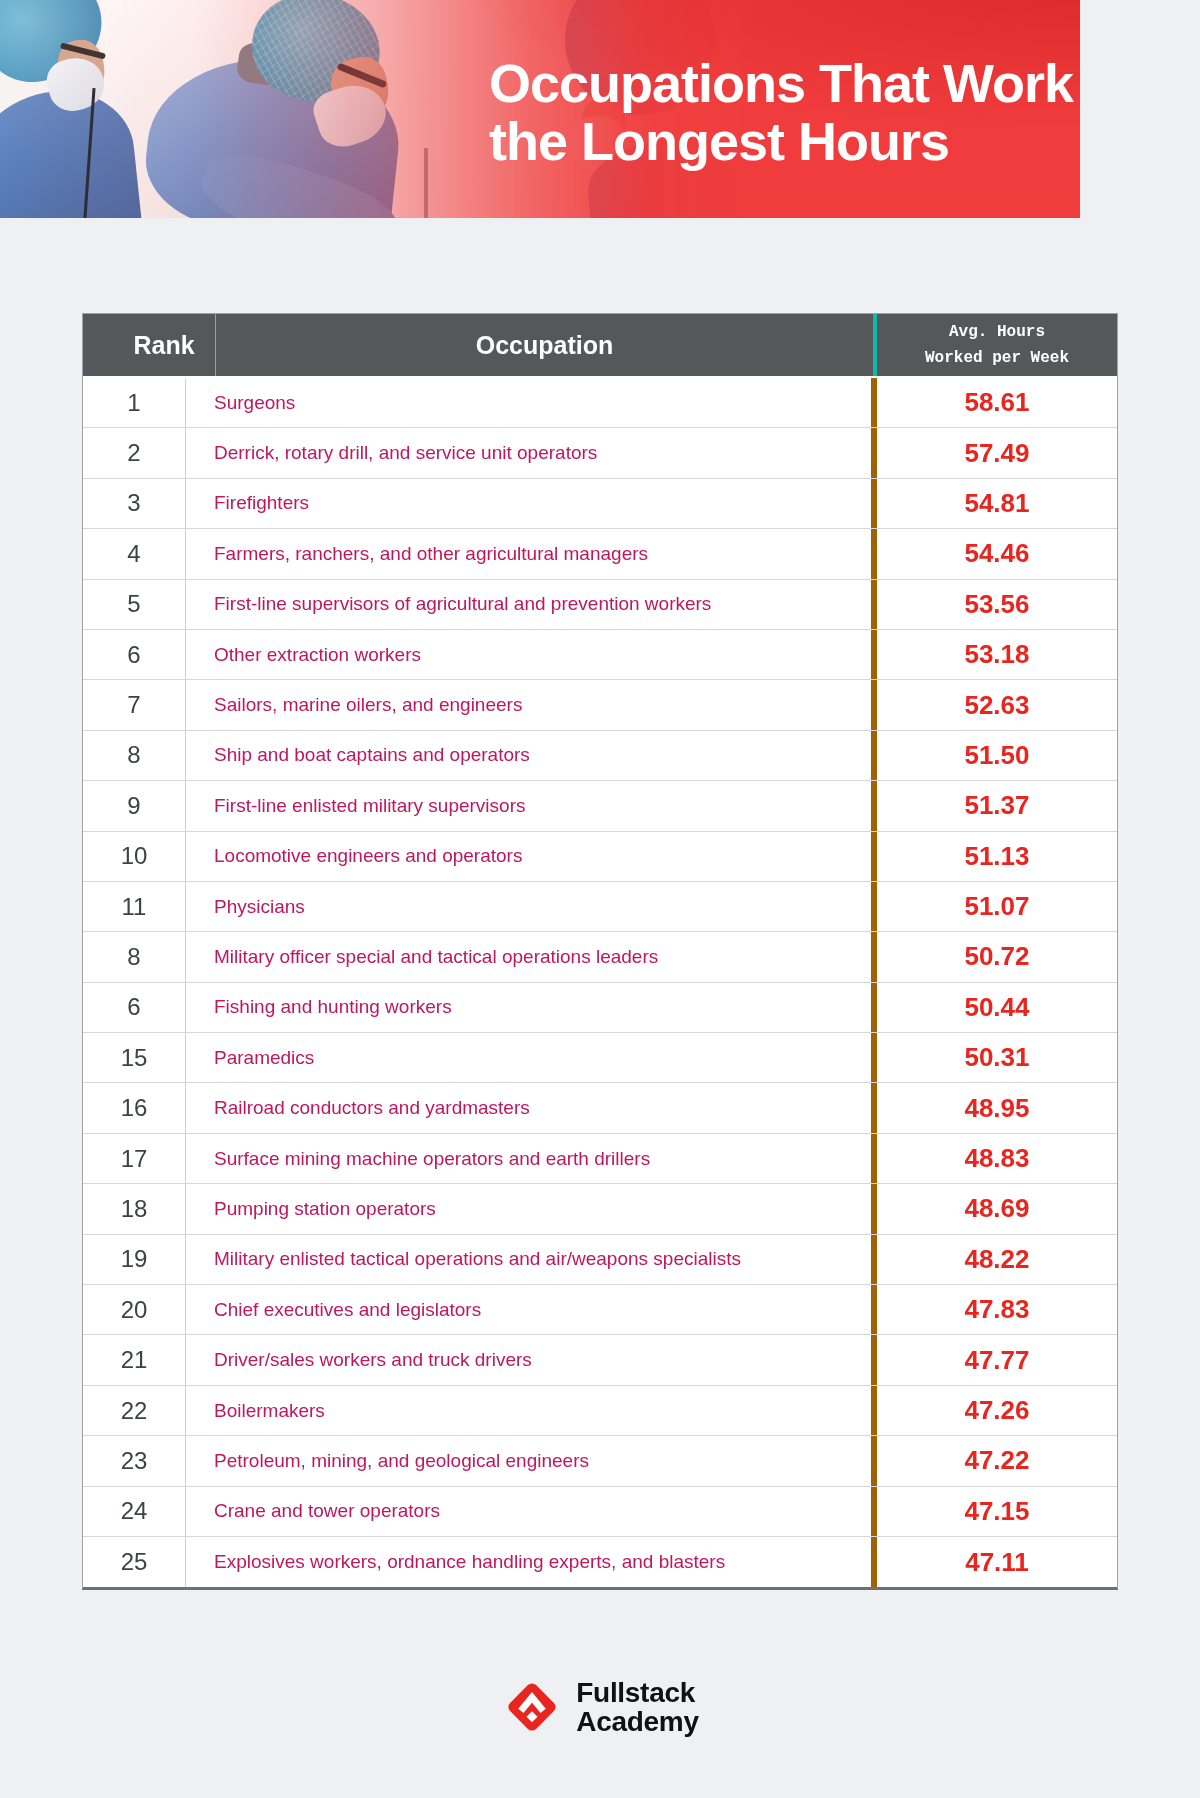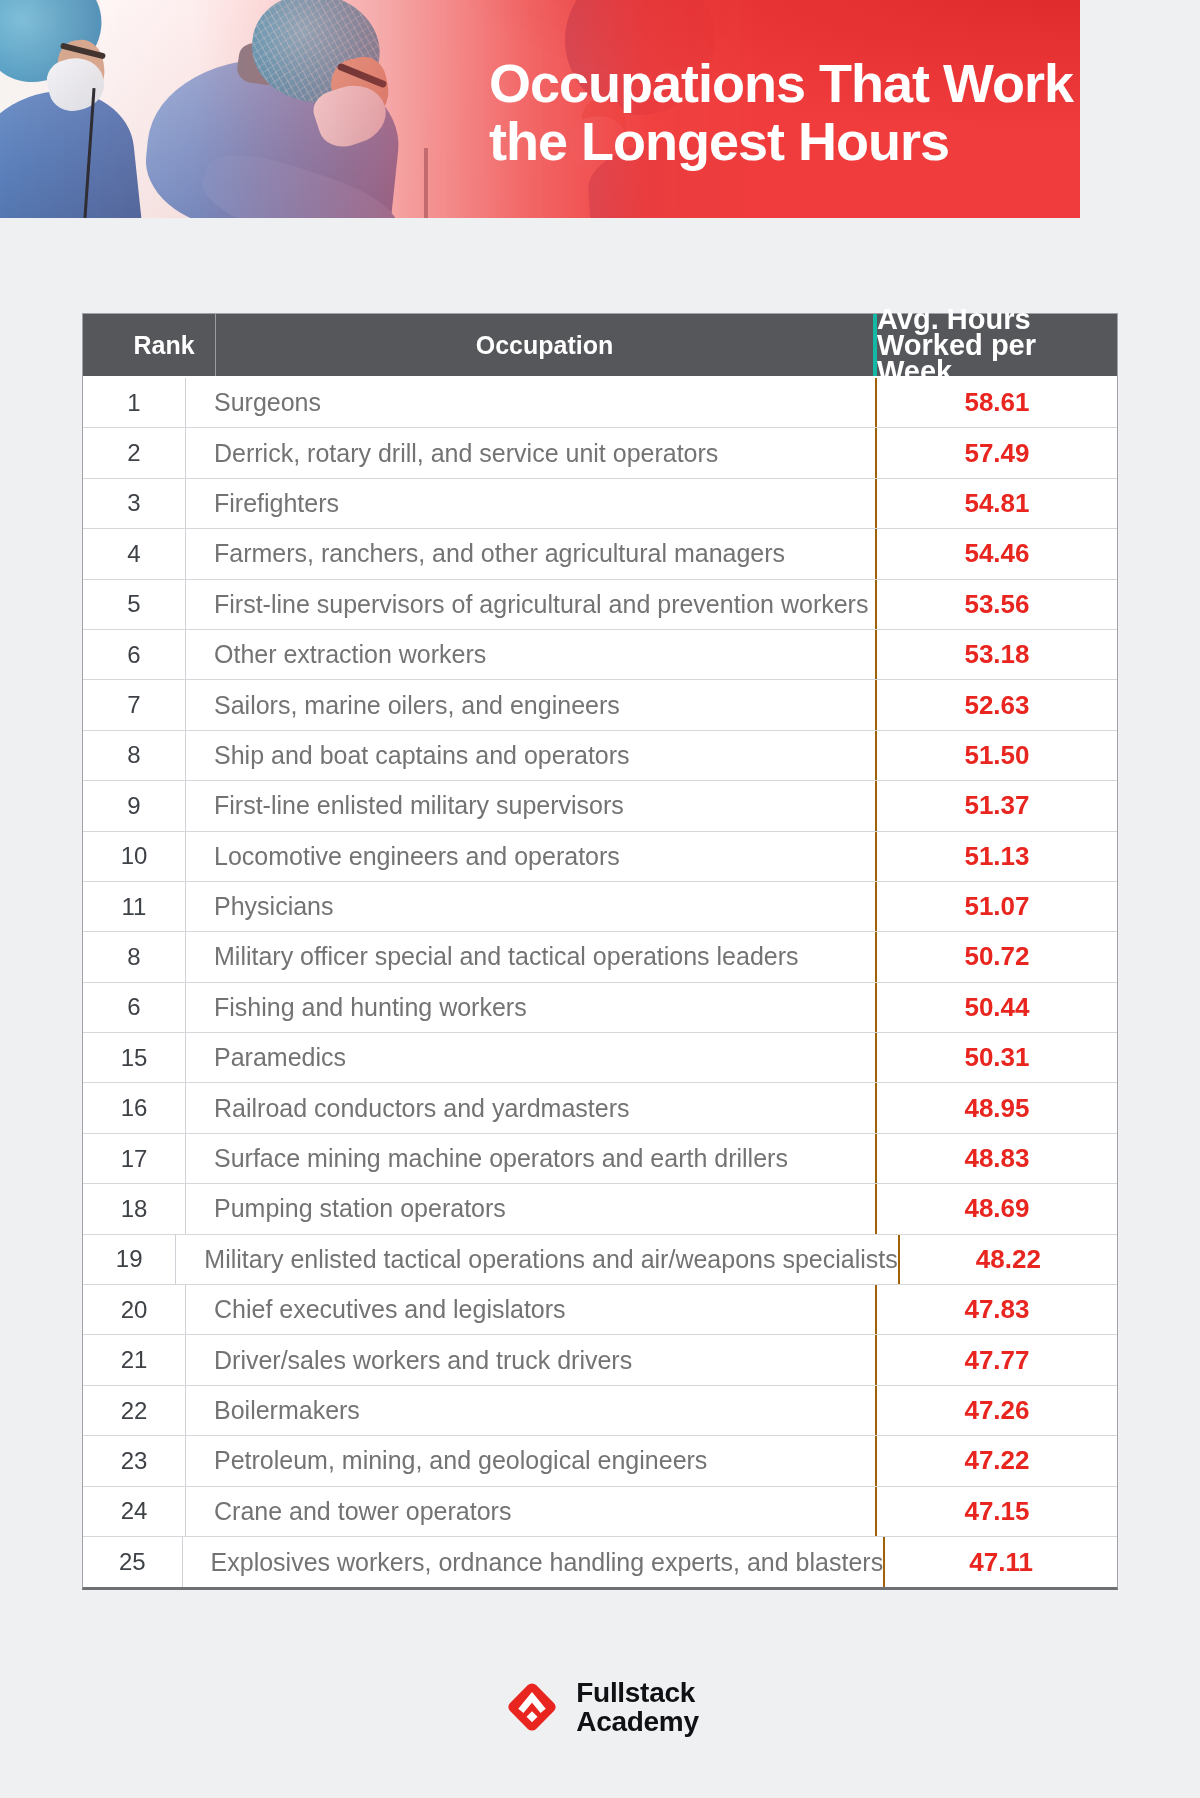--- a/index.html
+++ b/index.html
@@ -45,28 +45,28 @@
   .hero-title{position:absolute;left:489px;top:54px;z-index:5;color:#ffffff;
      font-size:54px;font-weight:700;line-height:58px;letter-spacing:-1px;white-space:nowrap;}
 
   
   .table{position:absolute;left:82px;top:313px;width:1036px;box-sizing:border-box;
          border:1px solid #A0A2A6;border-bottom:3px solid #6E7074;background:#fff;}
   .t-head{display:flex;height:64px;background:#56575B;border-bottom:2px solid #FFFFFF;box-sizing:border-box;padding-left:30px;}
   .t-head .hc{display:flex;align-items:center;justify-content:center;color:#fff;font-weight:700;box-sizing:border-box;}
   .h-rank{width:103px;border-right:1px solid #9b9da1;font-size:25px;}
   .h-occ{flex:1;border-right:4px solid #14b8a6;font-size:25px;}
-  .h-val{width:240px;font-size:29px;line-height:26px;text-align:left;}
+  .h-val{width:240px;font-size:16px;line-height:26px;text-align:center;font-family:Liberation Mono, monospace;}
   .t-body{display:block;}
   .t-row{display:flex;height:50.4px;background:#fff;box-sizing:border-box;border-bottom:1px solid #D5D7DB;}
   .t-row:last-child{border-bottom:none;}
   .c-rank{width:103px;display:flex;align-items:center;justify-content:center;box-sizing:border-box;
           border-right:1px solid #CED1D5;font-size:24px;color:#3E4247;}
-  .c-occ{flex:1;display:flex;align-items:center;box-sizing:border-box;border-right:2px solid #a16207;
-         padding-left:28px;font-size:25px;color:#737373;white-space:nowrap;}
+  .c-occ{flex:1;display:flex;align-items:center;box-sizing:border-box;border-right:6px solid #a16207;
+         padding-left:28px;font-size:19px;color:#be185d;white-space:nowrap;}
   .c-val{width:240px;display:flex;align-items:center;justify-content:center;
          font-size:26px;font-weight:700;color:#E8251F;}
 
   
   .footer{position:absolute;left:0;top:1676px;width:1200px;display:flex;justify-content:center;align-items:center;gap:13px;}
   .brand-text{font-size:28px;font-weight:700;line-height:29px;letter-spacing:-0.3px;color:#101114;}
 </style>
 </head>
 <body>
 

